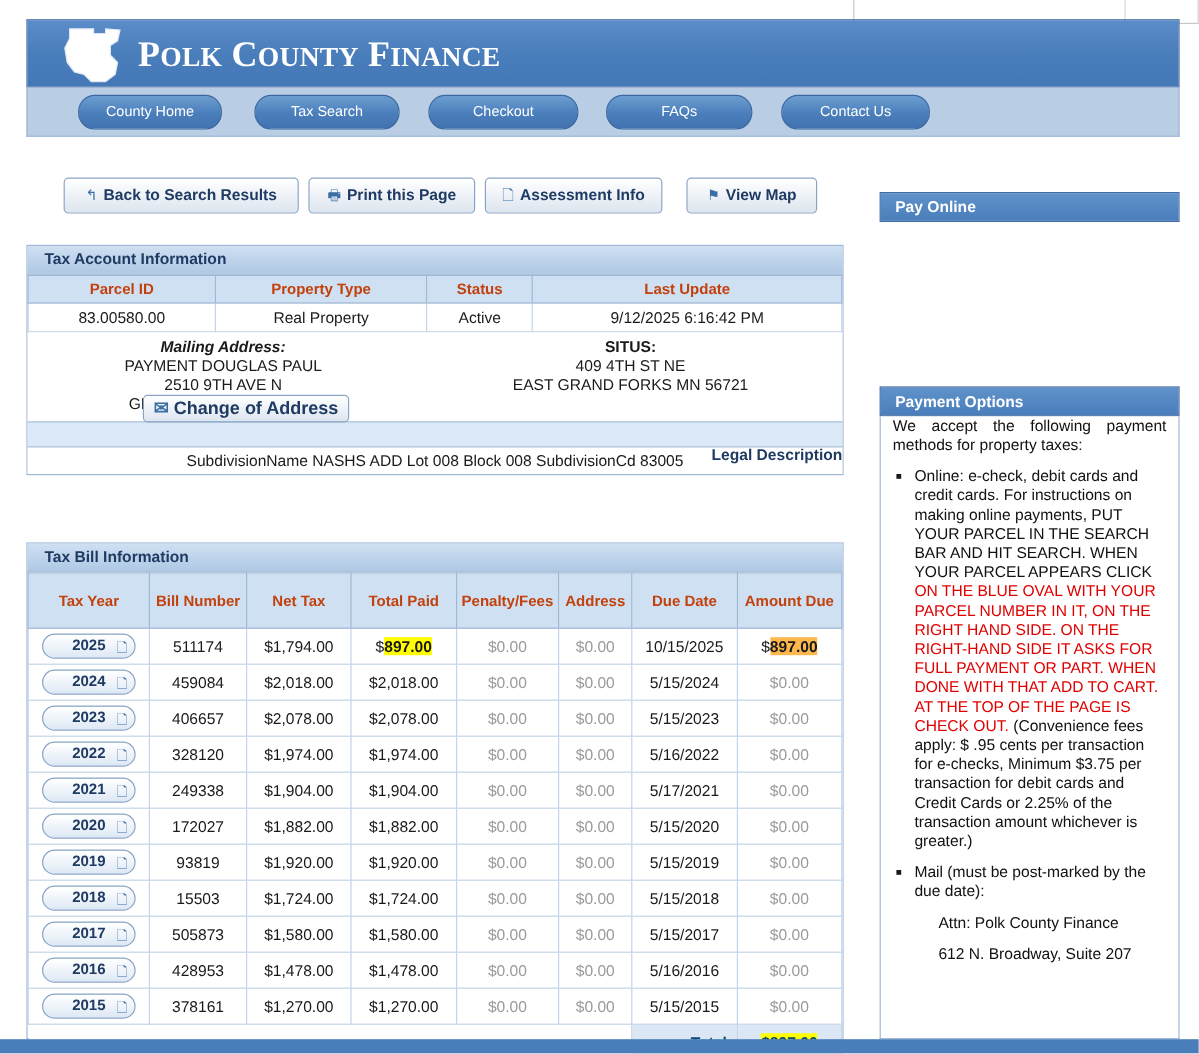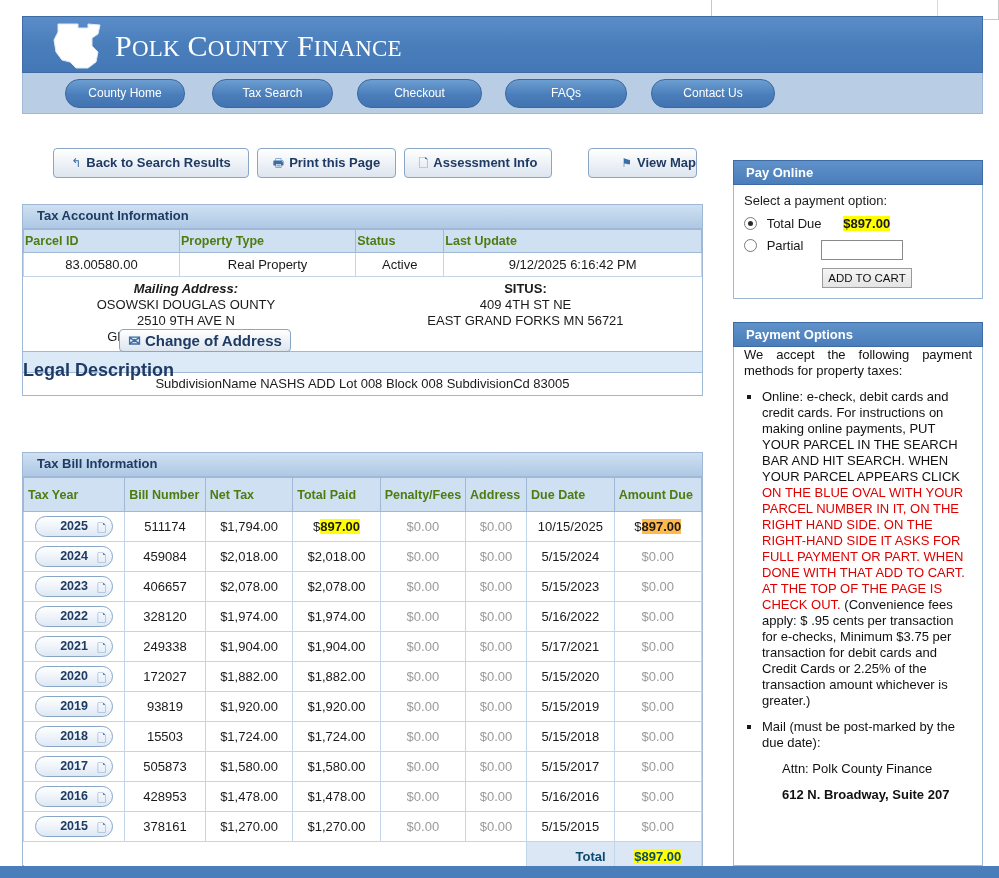--- a/index.html
+++ b/index.html
@@ -40,21 +40,21 @@
   }
   .mn-shape {
     position: absolute; left: 25px; top: 5px;
     width: 60px; height: 48px;
   }
   .site-title {
     position: absolute; left: 92px; top: 12px;
     color: #ffffff;
     font-family: "Liberation Serif", serif;
     font-size: 30px;
-    font-weight: normal;
+    font-weight: bold;
     letter-spacing: 0.2px;
     white-space: nowrap;
     text-align: center;
   }
   .site-title .sm { font-size: 23px; }
   
   .navbar {
     position: absolute; left: 22px; top: 73px;
     width: 961px; height: 41px;
     background: #b9cde5;
@@ -96,26 +96,26 @@
     border-bottom: 1px solid #9fb8d6;
     color: #1f3b63;
     font-size: 13px;
     font-weight: bold;
     padding: 3px 0 0 14px;
   }
   
   table { border-collapse: collapse; width: 100%; }
   .tbl th {
     background: #cfe0f2;
-    color: #4d7c0f;
+    color: #c2410c;
     font-size: 12.5px;
     font-weight: bold;
     border: 1px solid #9fb8d6;
     height: 23px;
-    text-align: left;
+    text-align: center;
   }
   .tbl td {
     border: 1px solid #c3d5e8;
     height: 24px;
     text-align: center;
     font-size: 13px;
     background: #ffffff;
   }
   
   .addr-block {
@@ -134,26 +134,26 @@
     background: linear-gradient(to bottom, #ffffff 0%, #eef2f7 50%, #dde5ef 100%);
     border: 1px solid #8aa6c6;
     border-radius: 4px;
     color: #1f3b63; font-size: 15px; font-weight: bold;
     line-height: 21px; text-align: center; cursor: pointer;
   }
   .legal-head {
     background: #dce9f7;
     border-top: 1px solid #9fb8d6;
     border-bottom: 1px solid #9fb8d6;
-    height: 22px; text-align: left;
-    color: #1f3b63; font-weight: bold; font-size: 18px; padding-top: 8px;
+    height: 22px; text-align: right;
+    color: #1f3b63; font-weight: bold; font-size: 13px; padding-top: 19px;
   }
   .legal-body { height: 22px; text-align: center; font-size: 13px; padding-top: 3px; background: #fff; }
   
-  .billtbl th { height: 34px; padding: 0 4px; }
+  .billtbl th { height: 46px; padding: 0 4px; }
   .billtbl td { height: 30px; }
   .yearbtn {
     display: inline-block;
     width: 78px; height: 21px;
     background: linear-gradient(to bottom, #ffffff 0%, #eff4fa 50%, #dde8f4 100%);
     border: 1px solid #8aa6c6;
     border-radius: 11px;
     color: #1f3b63; font-size: 12.5px; font-weight: bold;
     line-height: 19px; text-align: center;
     cursor: pointer; position: relative;
@@ -233,21 +233,21 @@
 
   <div class="actionbtn" style="left:53px; width:196px;">
     <span class="ico">↰</span><span>Back to Search Results</span>
   </div>
   <div class="actionbtn" style="left:404px; width:148px;">
     <span class="ico">🗋</span><span>Assessment Info</span>
   </div>
   <div class="actionbtn" style="left:257px; width:139px;">
     <span class="ico">🖶</span><span>Print this Page</span>
   </div>
-  <div class="actionbtn" style="left:588px; width:109px;text-align:right;">
+  <div class="actionbtn" style="left:572px; width:109px;">
     <span class="ico">⚑</span><span>View Map</span>
   </div>
 
   <div class="panel" style="left:22px; top:204px; width:681px;">
     <div class="panel-head">Tax Account Information</div>
     <table class="tbl">
       <tbody>
           <tr>
         <th style="width:23%">Parcel ID</th>
         <th style="width:26%">Property Type</th>
@@ -258,21 +258,21 @@
         <td>83.00580.00</td>
         <td>Real Property</td>
         <td>Active</td>
         <td>9/12/2025 6:16:42 PM</td>
       </tr>
     </tbody>
       </table>
     <div class="addr-block">
       <div class="addr-left">
         <div class="addr-title">Mailing Address:</div>
-        <div>OSOWSKI DOUGLAS OUNTY</div>
+        <div>PAYMENT DOUGLAS PAUL</div>
         <div>2510 9TH AVE N</div>
         <div>GRAND FORKS ND 58203</div>
       </div>
       <div class="addr-right">
         <div class="situs-title">SITUS:</div>
         <div>409 4TH ST NE</div>
         <div>EAST GRAND FORKS MN 56721</div>
       </div>
       <div class="coa-btn">
         <span class="ico" style="color:#3b6ea5;">✉</span>
@@ -415,50 +415,36 @@
           <td colspan="6" style="border:none;background:#ffffff;"></td>
           <td style="text-align:right;padding-right:8px;">Total</td>
           <td><span class="hl">$897.00</span></td>
         </tr>
       </tfoot>
     </table>
   </div>
 
   <div style="position:absolute; left:733px; top:160px; width:250px;">
     <div class="rpanel-head">Pay Online</div>
-    <div class="rpanel-body" style="padding:8px 10px 10px 10px;">
-      <div style="font-size:13px;margin-bottom:8px;">Select a payment option:</div>
-      <div style="margin-bottom:7px;">
-        <span class="radio on"></span>
-        <span style="margin-left:6px;font-size:13px;">Total Due</span>
-        <span class="hl" style="margin-left:18px;font-size:13px;">$897.00</span>
-      </div>
-      <div style="margin-bottom:8px;">
-        <span class="radio"></span>
-        <span style="margin-left:6px;font-size:13px;">Partial</span>
-        <input class="txtinput" style="margin-left: 14px;" type="text" value="">
-      </div>
-      <div class="cartbtn" style="margin-left:78px;">ADD TO CART</div>
-    </div>
   </div>
 
   <div style="position:absolute; left:733px; top:322px; width:250px; height:544px;">
     <div class="rpanel-head">Payment Options</div>
     <div class="rpanel-body" style="padding:0 10px 10px 10px; height:519px; overflow:hidden;">
       <div class="po-text">We accept the following payment methods for property taxes:</div>
       <ul class="po-list">
         <li>
           <span class="po-text" style="font-weight:normal;">Online:</span>
           <span class="po-text">e-check, debit cards and credit cards.  For instructions on making online payments, PUT YOUR PARCEL IN THE SEARCH BAR AND HIT SEARCH. WHEN YOUR PARCEL APPEARS CLICK</span>
           <span class="po-text po-red">ON THE BLUE OVAL WITH YOUR PARCEL NUMBER IN IT, ON THE RIGHT HAND SIDE.  ON THE RIGHT-HAND SIDE IT ASKS FOR FULL PAYMENT OR PART.  WHEN DONE WITH THAT ADD TO CART. AT THE TOP OF THE PAGE IS CHECK OUT.</span>
           <span class="po-text">(Convenience fees apply:  $ .95 cents per transaction for e-checks, Minimum $3.75 per transaction for debit cards and Credit Cards or 2.25% of the transaction amount whichever is greater.)</span>
         </li>
         <li>
           <span class="po-text">Mail (must be post-marked by the due date):</span>
           <div style="margin-top:10px;margin-left:20px;" class="po-text">Attn: Polk County Finance</div>
-          <div style="margin-top:10px;margin-left:20px;font-weight:bold;" class="po-text">612 N. Broadway, Suite 207</div>
+          <div style="margin-top:10px;margin-left:20px;" class="po-text">612 N. Broadway, Suite 207</div>
         </li>
       </ul>
     </div>
   </div>
 
   <div class="bottom-strip"></div>
 </div>
 
 </body></html>

